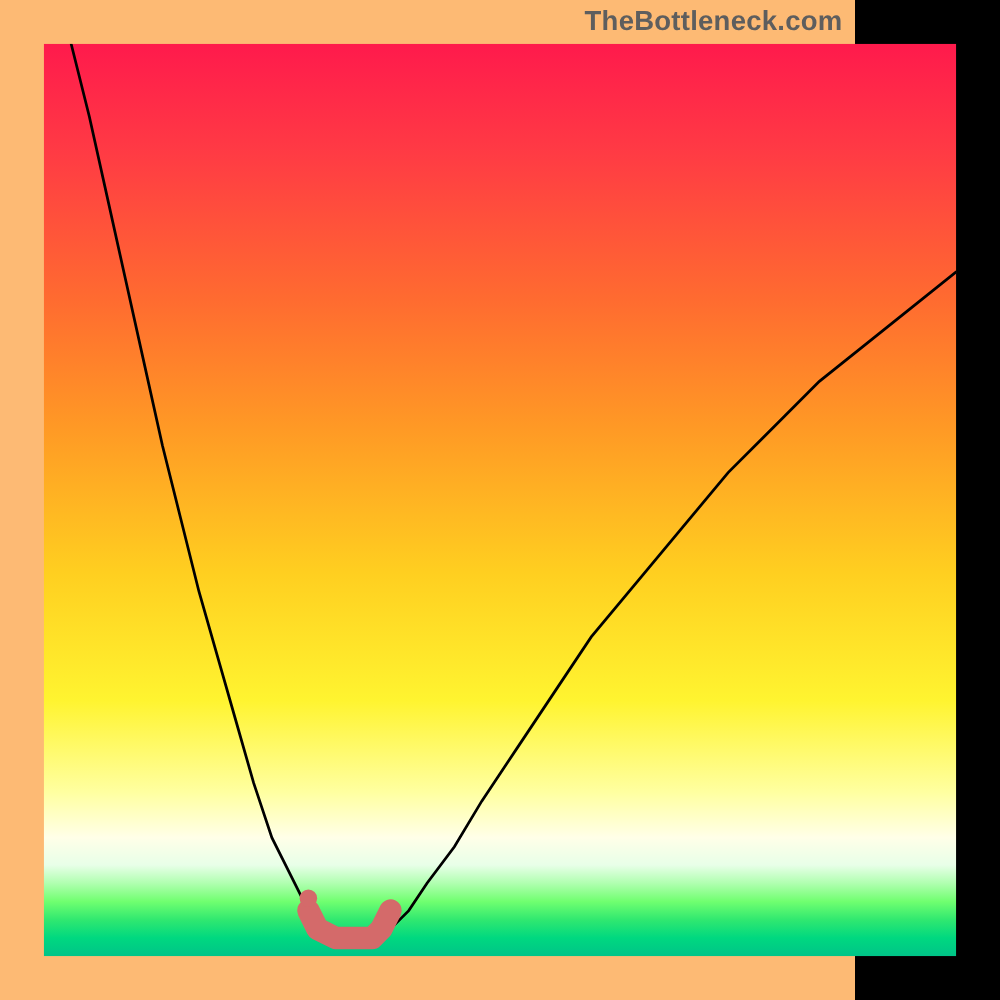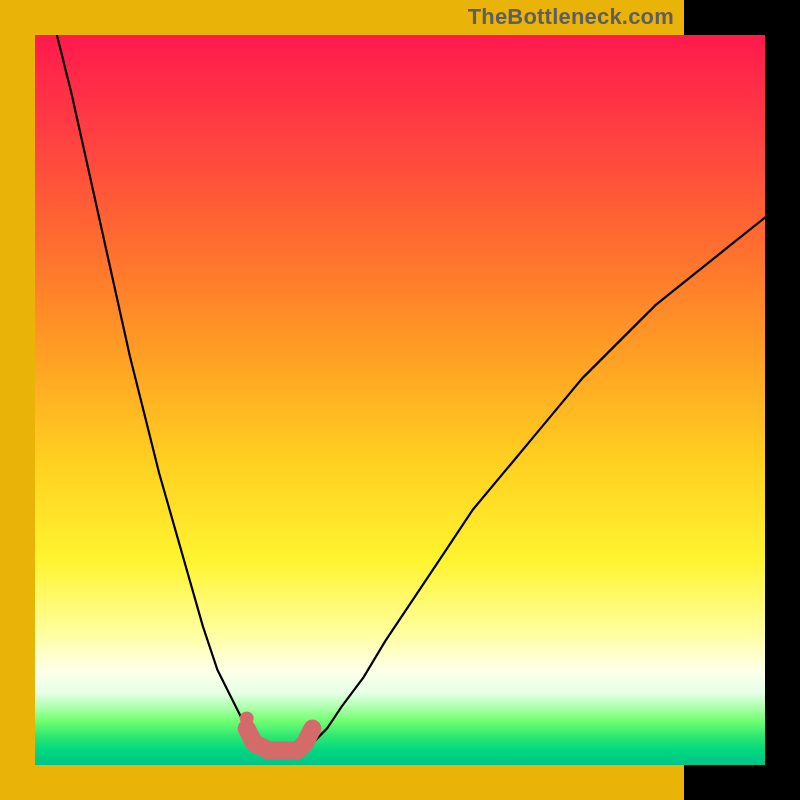--- a/index.html
+++ b/index.html
@@ -7,21 +7,21 @@
     padding: 0;
     width: 800px;
     height: 800px;
     background: #000000;
     overflow: hidden;
   }
   .frame {
     position: relative;
     width: 684px;
     height: 800px;
-    background: #eab308;
+    background: #fdba74;
   }
   .plot-area {
     position: absolute;
     left: 35px;
     top: 35px;
     width: 730px;
     height: 730px;
     overflow: hidden;
   }
   .gradient-bg {

